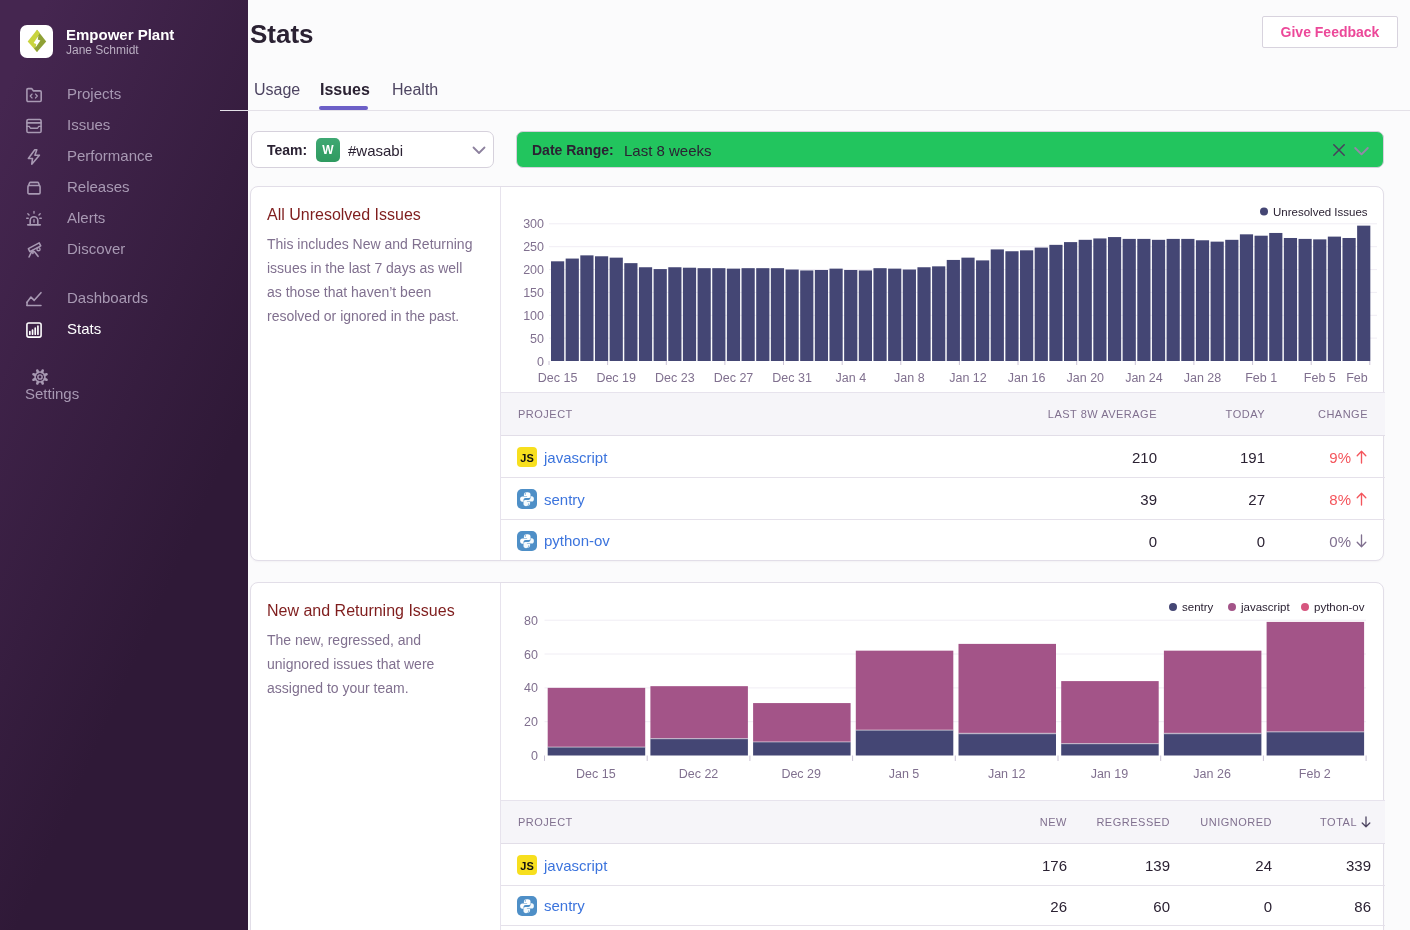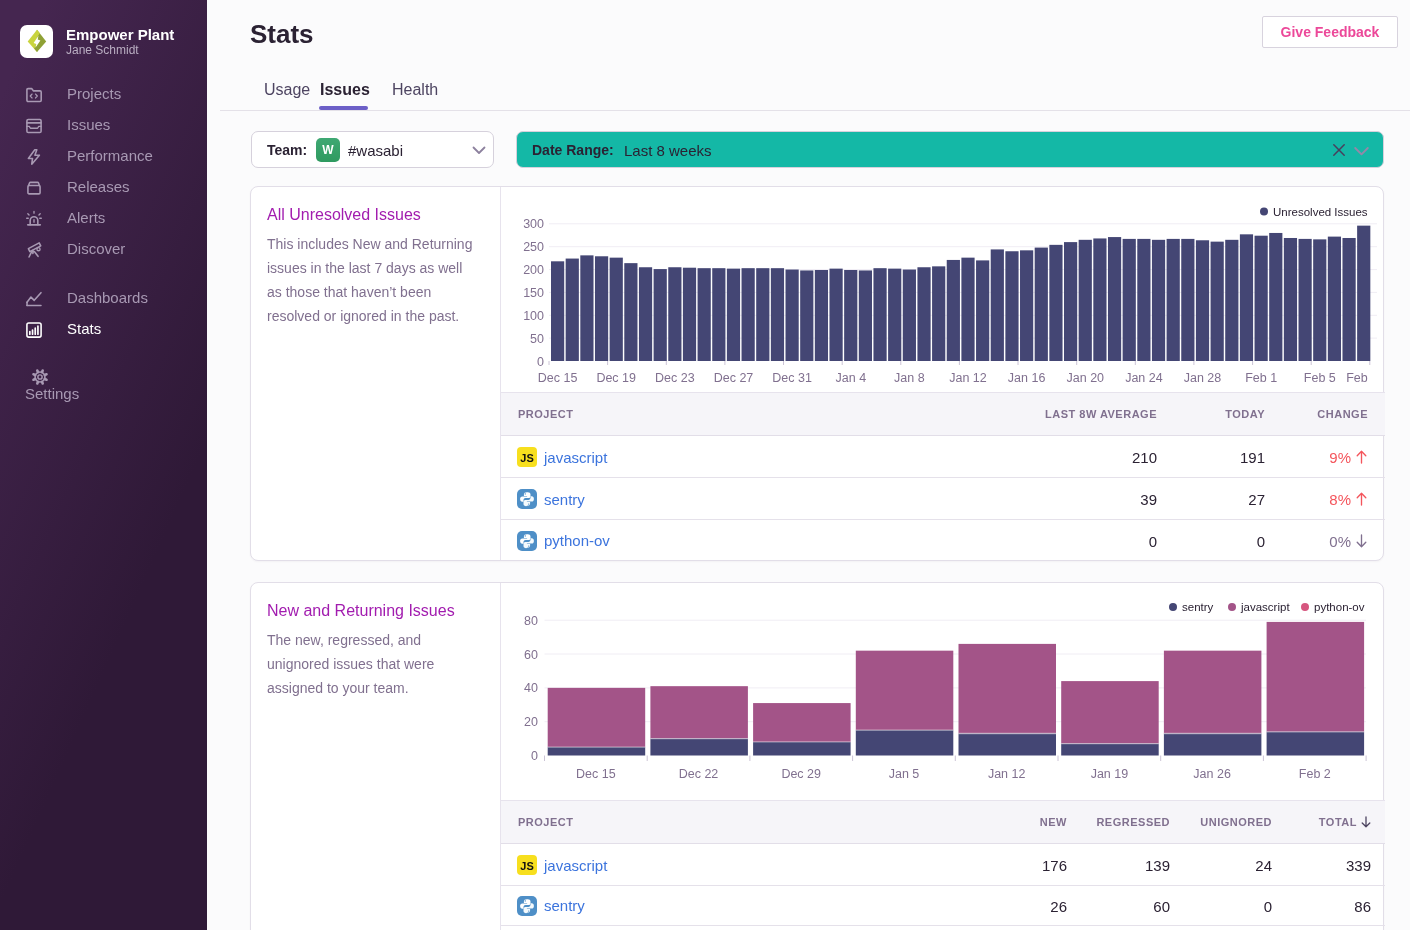--- a/index.html
+++ b/index.html
@@ -1,27 +1,27 @@
 <!DOCTYPE html>
 <html><head><meta charset="utf-8">
 <style>
 *{margin:0;padding:0;box-sizing:border-box;}
 html,body{width:1410px;height:930px;overflow:hidden;font-family:"Liberation Sans",sans-serif;background:#fbfbfc;}
 .abs{position:absolute;}
-#sidebar{position:absolute;left:0;top:0;width:207px;height:930px;
+#sidebar{position:absolute;left:0;top:0;width:248px;height:930px;
  background:linear-gradient(294deg,#2f1937 35%,#452650 93%);}
 .navitem{position:absolute;left:25px;height:22px;display:flex;align-items:center;color:#a899b3;font-size:15px;}
 .navitem svg{margin-right:24px;flex:0 0 auto;}
 .navitem span{white-space:nowrap;position:relative;top:-1.5px;}
 #main{position:absolute;left:220px;top:0;width:1190px;height:930px;}
 .panel{position:absolute;background:#fff;border:1px solid #e2dee8;border-radius:8px;box-shadow:0 1px 2px rgba(43,34,51,0.04);}
-.ptitle{position:absolute;left:16px;font-size:16px;color:#a21caf;font-weight:400;}
+.ptitle{position:absolute;left:16px;font-size:16px;color:#7f1d1d;font-weight:400;}
 .pdesc{position:absolute;left:16px;width:220px;font-size:14px;line-height:24px;color:#80708f;}
 .thead{position:absolute;left:250px;width:884px;background:#f6f5f9;border-top:1px solid #e7e3ed;border-bottom:1px solid #e2dee8;}
-.th{position:absolute;top:50%;transform:translateY(-50%);font-size:11px;font-weight:700;color:#80708f;letter-spacing:0.5px;}
+.th{position:absolute;top:50%;transform:translateY(-50%);font-size:11px;font-weight:400;color:#80708f;letter-spacing:0.5px;}
 .trow{position:absolute;left:250px;width:884px;border-bottom:1px solid #e5e1ea;}
 .td{position:absolute;top:50%;transform:translateY(-50%);font-size:15px;color:#2b2233;}
 .tdlink{color:#3c74dd;}
 .projcell{position:absolute;left:16px;top:50%;transform:translateY(-50%);display:flex;align-items:center;}
 .projcell .icon{width:20px;height:20px;margin-right:7px;flex:0 0 auto;}
 .red{color:#f4555c;}
 .gray{color:#80708f;}
 </style></head>
 <body>
 <div id="sidebar">
@@ -102,34 +102,34 @@
         <circle cx="8" cy="8" r="1.9" stroke-width="1.3"></circle>
         <path d="M12.2 9.8 L13.8 10.4 M9.8 12.2 L10.4 13.8 M6.2 12.2 L5.6 13.8 M3.8 9.8 L2.2 10.4 M3.8 6.2 L2.2 5.6 M6.2 3.8 L5.6 2.2 M9.8 3.8 L10.4 2.2 M12.2 6.2 L13.8 5.6 " stroke-width="2.3"></path>
       </svg>
       <span>Settings</span>
     </div>
 </div>
 <div id="main">
   <div class="abs" style="left:30px;top:19px;font-size:26px;font-weight:700;color:#2b2233;">Stats</div>
   <div class="abs" style="left:1042px;top:16px;width:136px;height:32px;background:#fff;border:1px solid #d8d3de;border-radius:2px;display:flex;align-items:center;justify-content:center;font-size:14px;font-weight:700;color:#ec4899;">Give Feedback</div>
   <div class="abs" style="left:0;top:110px;width:1190px;border-bottom:1px solid #e4e1e8;"></div>
-  <div class="abs" style="left:44px;top:81px;font-size:16px;color:#4d4461;">Usage</div>
+  <div class="abs" style="left:34px;top:81px;font-size:16px;color:#4d4461;">Usage</div>
   <div class="abs" style="left:100px;top:81px;font-size:16px;color:#2b2233;font-weight:700;">Issues</div>
   <div class="abs" style="left:172px;top:81px;font-size:16px;color:#4d4461;">Health</div>
   <div class="abs" style="left:99px;top:106px;width:49px;height:4px;background:#6c5fc7;border-radius:2px;"></div>
 
   <div class="abs" style="left:31px;top:131px;width:243px;height:37px;background:#fff;border:1px solid #d6d1dc;border-radius:7px;padding-left:23px;">
     <div class="abs" style="left:15px;top:50%;transform:translateY(-50%);font-size:14px;font-weight:700;color:#2b2233;">Team:</div>
     <div class="abs" style="left:64px;top:6px;width:24px;height:24px;border-radius:5px;background:linear-gradient(#3fa873,#2f9a60);display:flex;align-items:center;justify-content:center;color:#fff;font-size:12px;font-weight:700;">W</div>
     <div class="abs" style="left:96px;top:50%;transform:translateY(-50%);font-size:15px;color:#2b2233;">#wasabi</div>
     <svg class="abs" style="left:219px;top:12px;" width="16" height="13" viewBox="0 0 16 13">
         <path d="M2.5 3.5 L8 9 L13.5 3.5" fill="none" stroke="#8d819e" stroke-width="1.8" stroke-linecap="round" stroke-linejoin="round"></path>
       </svg>
   </div>
-  <div class="abs" style="left:296px;top:131px;width:868px;height:37px;background:#14b8a6;border:1px solid #d6d1dc;border-radius:7px;">
+  <div class="abs" style="left:296px;top:131px;width:868px;height:37px;background:#22c55e;border:1px solid #d6d1dc;border-radius:7px;">
     <div class="abs" style="left:15px;top:50%;transform:translateY(-50%);font-size:14px;font-weight:700;color:#2b2233;">Date Range:</div>
     <div class="abs" style="left:107px;top:50%;transform:translateY(-50%);font-size:15px;color:#2b2233;">Last 8 weeks</div>
     <svg class="abs" style="left:815px;top:11px;" width="14" height="14" viewBox="0 0 14 14">
         <path d="M1.8 1.8 L12.2 12.2 M12.2 1.8 L1.8 12.2" stroke="#493e5c" stroke-width="1.5" stroke-linecap="round"></path>
       </svg>
     <svg class="abs" style="left:836px;top:13px;" width="17" height="13" viewBox="0 0 17 13">
         <path d="M2.2 3 L8.5 9.3 L14.8 3" fill="none" stroke="#9488a8" stroke-width="1.9" stroke-linecap="round" stroke-linejoin="round"></path>
       </svg>
   </div>
 

